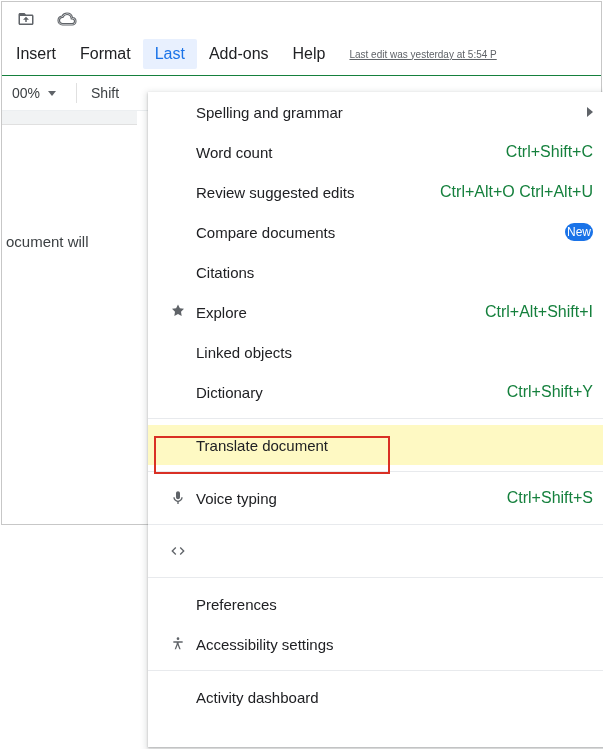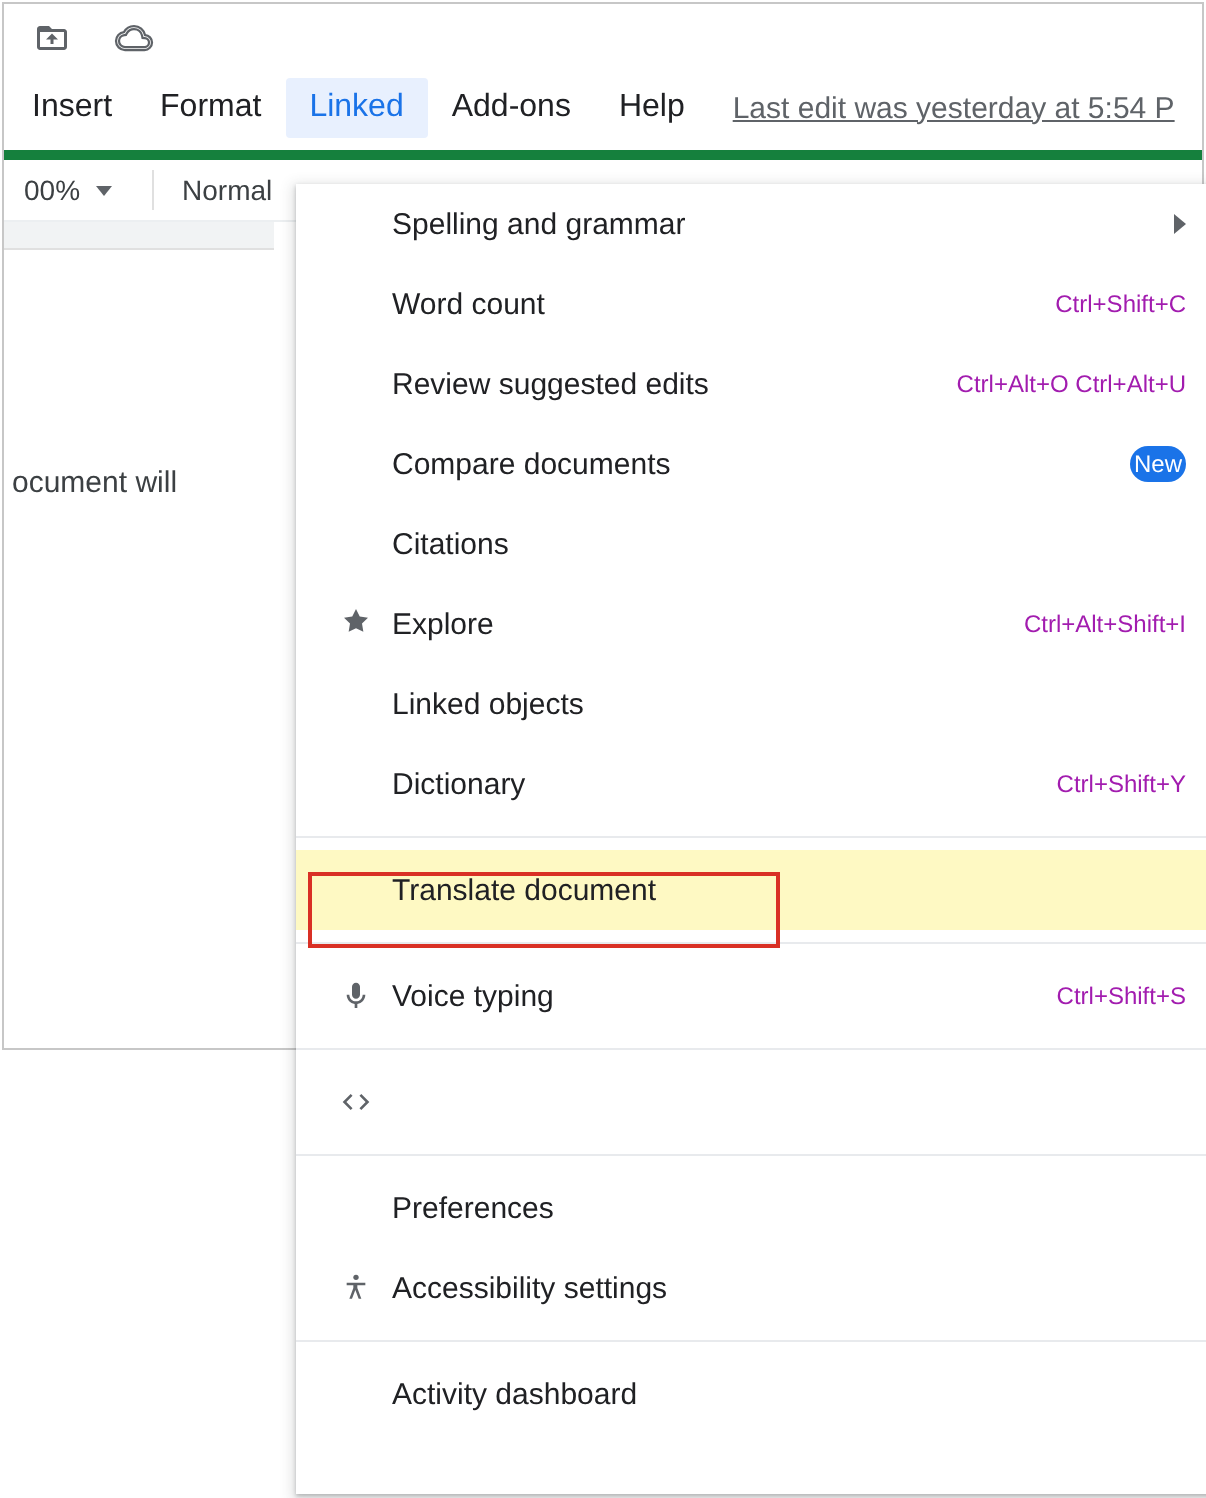--- a/index.html
+++ b/index.html
@@ -42,25 +42,25 @@
     }
     .menubar .menu-item.active {
       background: #e8f0fe;
       color: #1a73e8;
       border-radius: 2px;
     }
     .last-edit {
       margin-left: 12px;
       color: #5f6368;
       text-decoration: underline;
-      font-size: 15px;
+      font-size: 10px;
       white-space: nowrap;
     }
     .toolbar {
-      border-top: 5px solid #15803d;
+      border-top: 1px solid #15803d;
       border-bottom: 1px solid #eceff1;
       height: 36px;
       display: flex;
       align-items: center;
       padding: 0 4px;
       gap: 8px;
       font-size: 14px;
       color: #3c4043;
     }
     .toolbar .zoom {
@@ -119,22 +119,22 @@
       justify-content: center;
       align-items: center;
     }
     .dropdown .row .label {
       flex: 1;
       font-size: 15px;
       color: #202124;
       padding-left: 4px;
     }
     .dropdown .row .shortcut {
-      font-size: 12px;
-      color: #a21caf;
+      font-size: 16px;
+      color: #15803d;
       margin-left: 10px;
     }
     .dropdown .row.highlighted {
       background: #fef9c3;
     }
     .dropdown .divider {
       height: 1px;
       background: #e8eaed;
       margin: 6px 0;
     }
@@ -179,33 +179,33 @@
     <span>
       <svg width="22" height="18" viewBox="0 0 24 24">
           <path d="M19.35 10.04C18.67 6.59 15.64 4 12 4 9.11 4 6.6 5.64 5.35 8.04 2.34 8.36 0 10.91 0 14c0 3.31 2.69 6 6 6h13c2.76 0 5-2.24 5-5 0-2.64-2.05-4.78-4.65-4.96zM19 18H6c-2.21 0-4-1.79-4-4 0-2.05 1.53-3.76 3.56-3.97l1.07-.11.5-.95C8.08 7.14 9.94 6 12 6c2.62 0 4.88 1.86 5.39 4.43l.3 1.5 1.53.11c1.56.11 2.78 1.41 2.78 2.96 0 1.65-1.35 3-3 3z" fill="none" stroke="#5f6368" stroke-width="1.5"></path>
         </svg>
     </span>
   </div>
 
   <div class="menubar">
     <span class="menu-item">Insert</span>
     <span class="menu-item">Format</span>
-    <span class="menu-item active">Linked</span>
+    <span class="menu-item active">Last</span>
     <span class="menu-item">Add-ons</span>
     <span class="menu-item">Help</span>
     <span class="last-edit">Last edit was yesterday at 5:54 P</span>
   </div>
 
   <div class="toolbar">
     <div class="zoom">
       <span>00%</span>
       <span class="arrow-down"></span>
     </div>
     <div class="sep"></div>
-    <span>Normal</span>
+    <span>Shift</span>
   </div>
 
   <div class="ruler"></div>
 
   <div class="doc-area">
     <span class="doc-text">ocument will</span>
   </div>
 
   <div class="dropdown">
 

